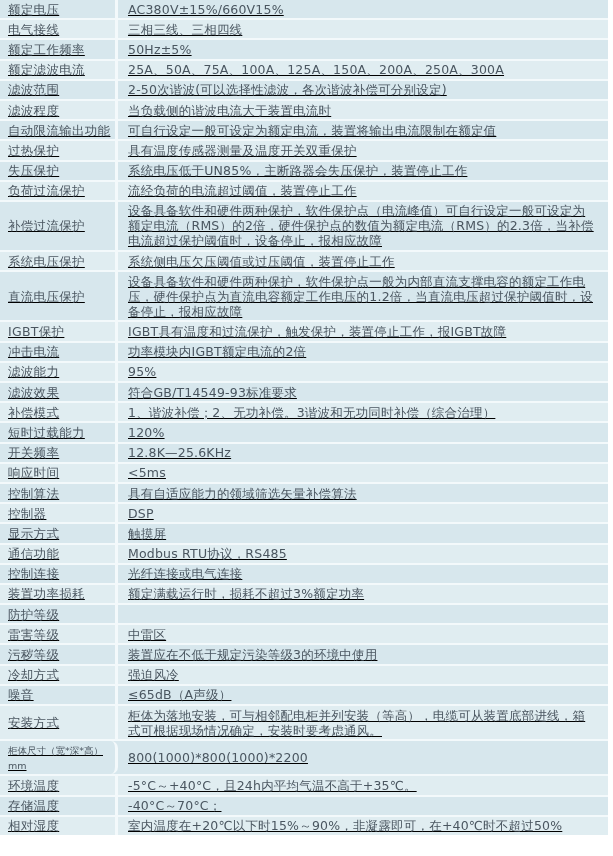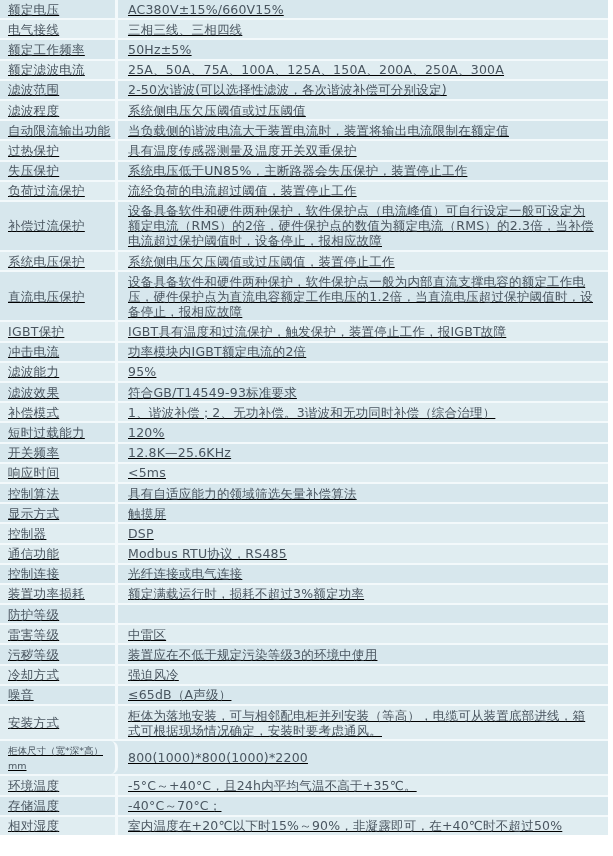--- a/index.html
+++ b/index.html
@@ -72,26 +72,26 @@
     <div class="cell-value">25A、50A、75A、100A、125A、150A、200A、250A、300A</div>
   </div>
 
   <div class="row alt-a">
     <div class="cell-label">滤波范围</div>
     <div class="cell-value">2-50次谐波(可以选择性滤波，各次谐波补偿可分别设定)</div>
   </div>
 
   <div class="row alt-b">
     <div class="cell-label">滤波程度</div>
-    <div class="cell-value">系统侧电压欠压阈值或过压阈值</div>
+    <div class="cell-value">当负载侧的谐波电流大于装置电流时</div>
   </div>
 
   <div class="row alt-a">
     <div class="cell-label">自动限流输出功能</div>
-    <div class="cell-value">当负载侧的谐波电流大于装置电流时，装置将输出电流限制在额定值</div>
+    <div class="cell-value">可自行设定一般可设定为额定电流，装置将输出电流限制在额定值</div>
   </div>
 
   <div class="row alt-b">
     <div class="cell-label">过热保护</div>
     <div class="cell-value">具有温度传感器测量及温度开关双重保护</div>
   </div>
 
   <div class="row alt-a">
     <div class="cell-label">失压保护</div>
     <div class="cell-value">系统电压低于UN85%，主断路器会失压保护，装置停止工作</div>
@@ -156,31 +156,31 @@
   <div class="row alt-b">
     <div class="cell-label">响应时间</div>
     <div class="cell-value">&lt;5ms</div>
   </div>
 
   <div class="row alt-a">
     <div class="cell-label">控制算法</div>
     <div class="cell-value">具有自适应能力的领域筛选矢量补偿算法</div>
   </div>
 
+  <div class="row alt-b">
+    <div class="cell-label">控制器</div>
+    <div class="cell-value">DSP</div>
+  </div>
+
   <div class="row alt-a">
     <div class="cell-label">显示方式</div>
     <div class="cell-value">触摸屏</div>
   </div>
 
   <div class="row alt-b">
-    <div class="cell-label">控制器</div>
-    <div class="cell-value">DSP</div>
-  </div>
-
-  <div class="row alt-b">
     <div class="cell-label">通信功能</div>
     <div class="cell-value">Modbus RTU协议，RS485</div>
   </div>
 
   <div class="row alt-a">
     <div class="cell-label">控制连接</div>
     <div class="cell-value">光纤连接或电气连接</div>
   </div>
 
   <div class="row alt-b">

